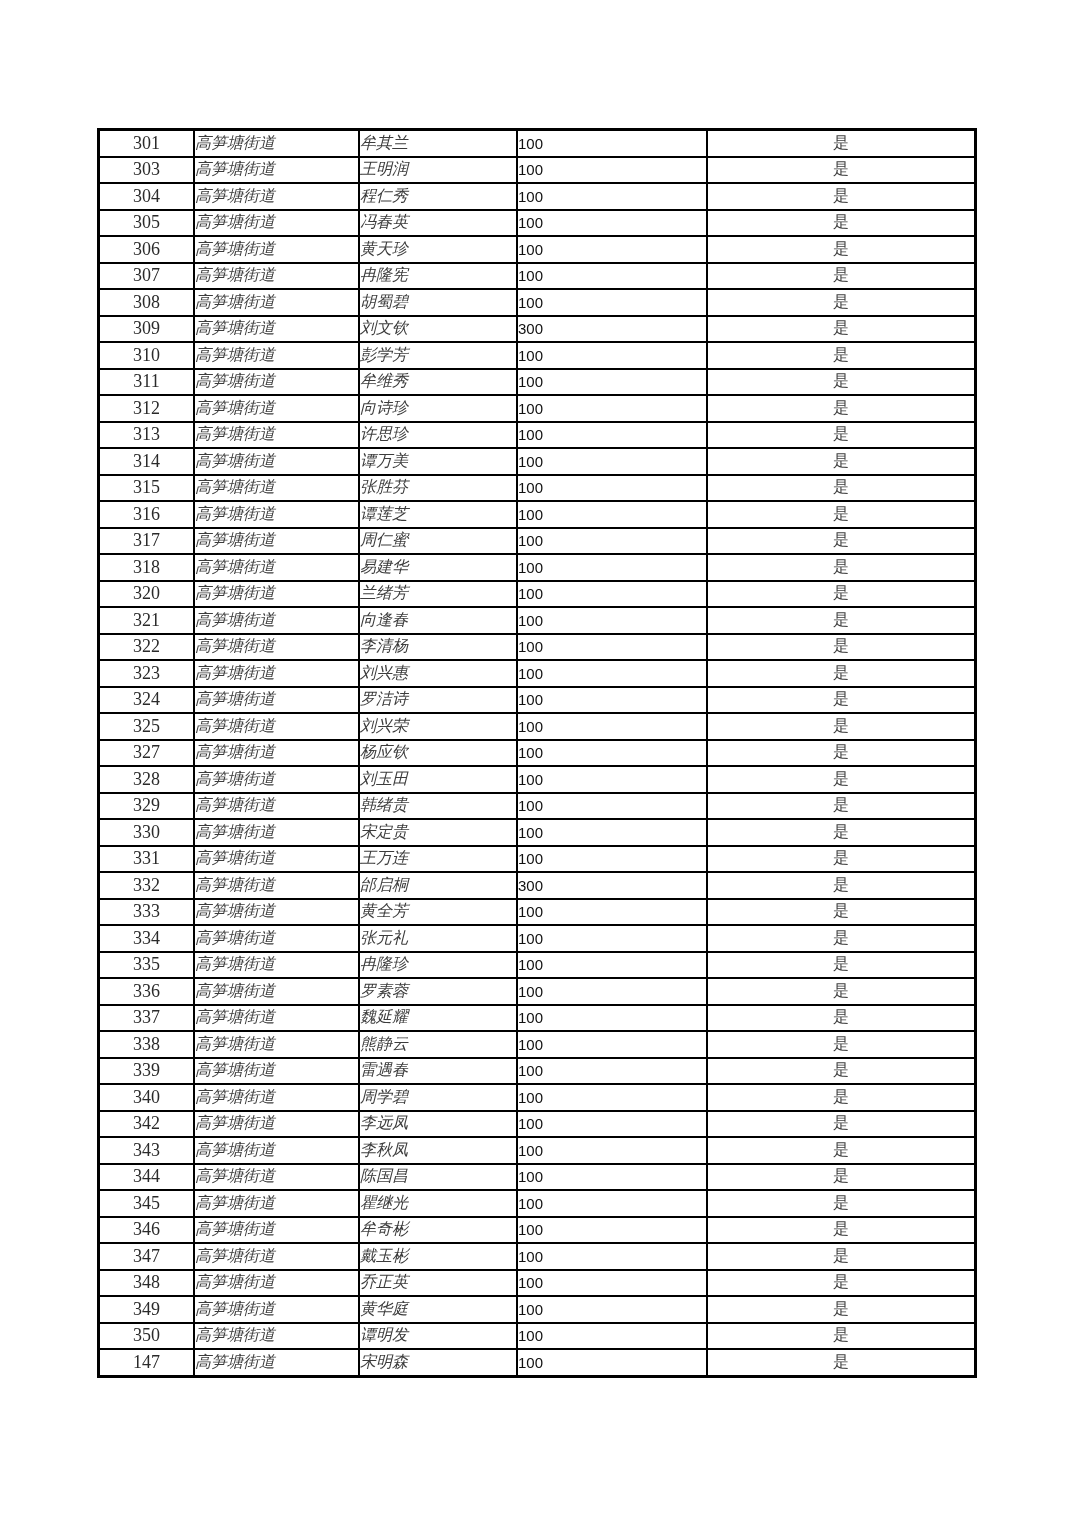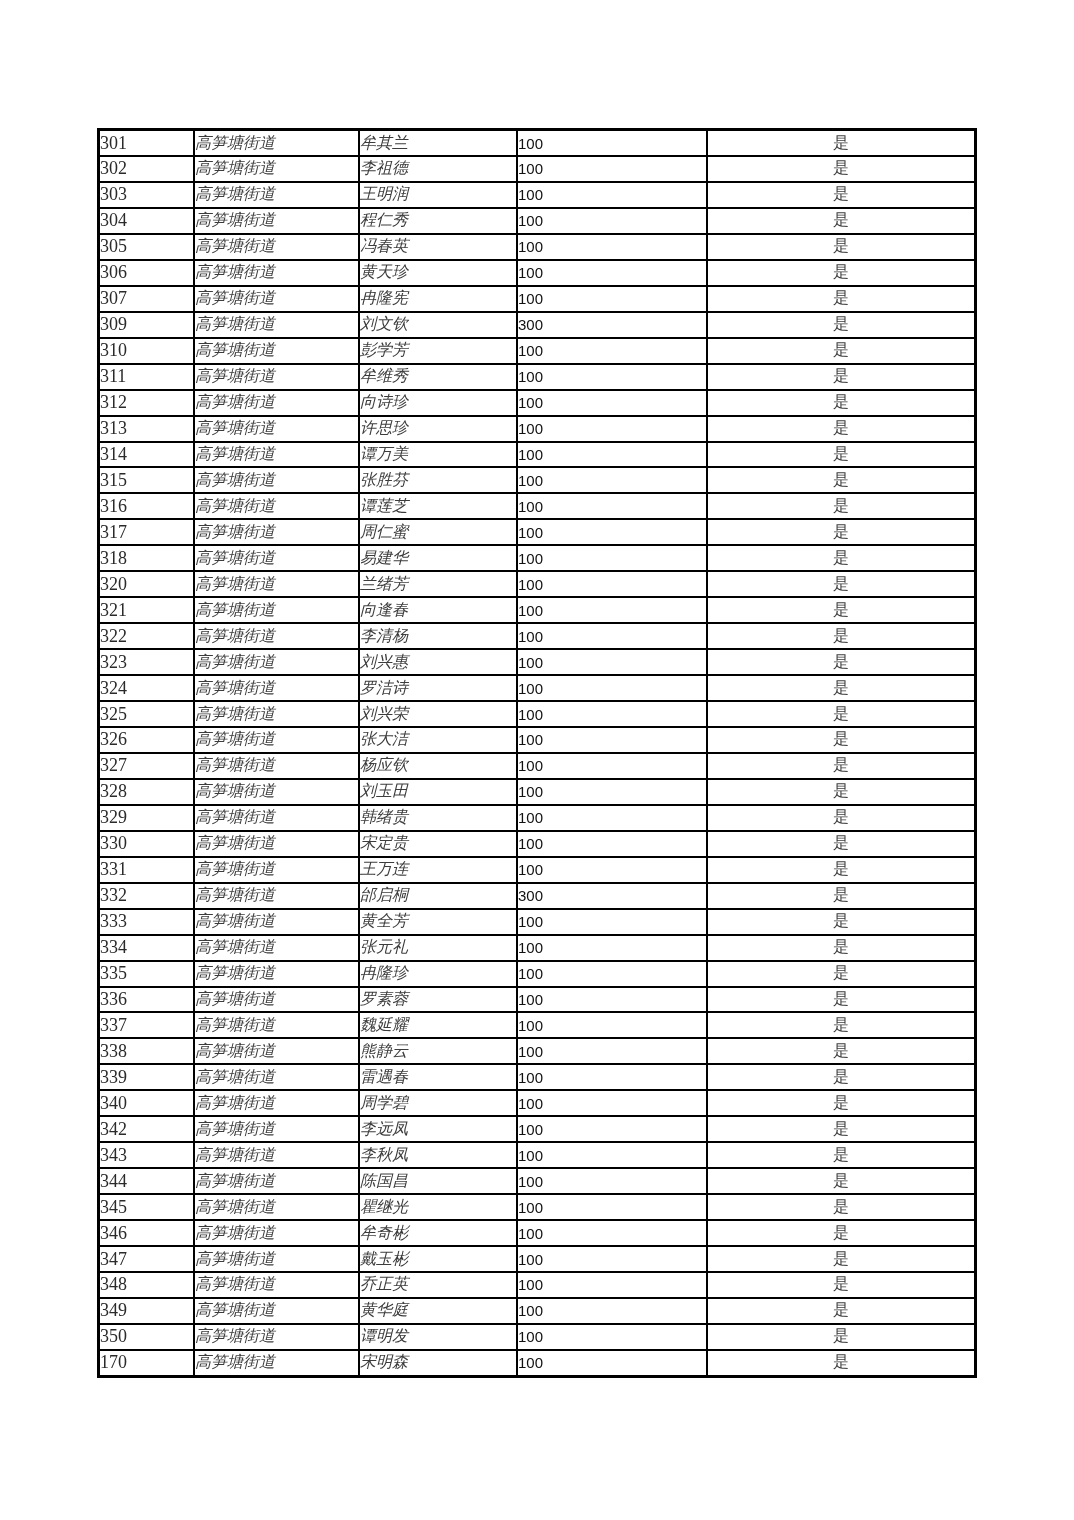--- a/index.html
+++ b/index.html
@@ -27,21 +27,21 @@
   table.roster td {
     border: 2px solid #000000;
     height: 20px;
     padding: 0;
     overflow: hidden;
     white-space: nowrap;
     vertical-align: middle;
   }
   td.c-no {
     width: 93px;
-    text-align: left;
+    text-align: center;
     font-family: "Liberation Serif", "DejaVu Serif", serif;
     font-size: 18px;
     color: #2a2a2a;
   }
   td.c-street, td.c-name {
     text-align: left;
     padding-left: 5px;
     font-family: "DejaVu Serif", "Liberation Serif", serif;
     font-size: 16px;
     color: #3c3c3c;
@@ -72,27 +72,20 @@
   <table class="roster">
     <tbody>
         <tr>
     <td class="c-no">301</td>
     <td class="c-street">高笋塘街道</td>
     <td class="c-name">牟其兰</td>
     <td class="c-amount">100</td>
     <td class="c-yes">是</td>
   </tr>
         <tr>
-    <td class="c-no">302</td>
-    <td class="c-street">高笋塘街道</td>
-    <td class="c-name">李祖德</td>
-    <td class="c-amount">100</td>
-    <td class="c-yes">是</td>
-  </tr>
-        <tr>
     <td class="c-no">303</td>
     <td class="c-street">高笋塘街道</td>
     <td class="c-name">王明润</td>
     <td class="c-amount">100</td>
     <td class="c-yes">是</td>
   </tr>
         <tr>
     <td class="c-no">304</td>
     <td class="c-street">高笋塘街道</td>
     <td class="c-name">程仁秀</td>
@@ -110,20 +103,27 @@
     <td class="c-no">306</td>
     <td class="c-street">高笋塘街道</td>
     <td class="c-name">黄天珍</td>
     <td class="c-amount">100</td>
     <td class="c-yes">是</td>
   </tr>
         <tr>
     <td class="c-no">307</td>
     <td class="c-street">高笋塘街道</td>
     <td class="c-name">冉隆宪</td>
+    <td class="c-amount">100</td>
+    <td class="c-yes">是</td>
+  </tr>
+        <tr>
+    <td class="c-no">308</td>
+    <td class="c-street">高笋塘街道</td>
+    <td class="c-name">胡蜀碧</td>
     <td class="c-amount">100</td>
     <td class="c-yes">是</td>
   </tr>
         <tr>
     <td class="c-no">309</td>
     <td class="c-street">高笋塘街道</td>
     <td class="c-name">刘文钦</td>
     <td class="c-amount">300</td>
     <td class="c-yes">是</td>
   </tr>
@@ -226,27 +226,20 @@
     <td class="c-yes">是</td>
   </tr>
         <tr>
     <td class="c-no">325</td>
     <td class="c-street">高笋塘街道</td>
     <td class="c-name">刘兴荣</td>
     <td class="c-amount">100</td>
     <td class="c-yes">是</td>
   </tr>
         <tr>
-    <td class="c-no">326</td>
-    <td class="c-street">高笋塘街道</td>
-    <td class="c-name">张大洁</td>
-    <td class="c-amount">100</td>
-    <td class="c-yes">是</td>
-  </tr>
-        <tr>
     <td class="c-no">327</td>
     <td class="c-street">高笋塘街道</td>
     <td class="c-name">杨应钦</td>
     <td class="c-amount">100</td>
     <td class="c-yes">是</td>
   </tr>
         <tr>
     <td class="c-no">328</td>
     <td class="c-street">高笋塘街道</td>
     <td class="c-name">刘玉田</td>
@@ -394,21 +387,21 @@
     <td class="c-yes">是</td>
   </tr>
         <tr>
     <td class="c-no">350</td>
     <td class="c-street">高笋塘街道</td>
     <td class="c-name">谭明发</td>
     <td class="c-amount">100</td>
     <td class="c-yes">是</td>
   </tr>
         <tr>
-    <td class="c-no">170</td>
+    <td class="c-no">147</td>
     <td class="c-street">高笋塘街道</td>
     <td class="c-name">宋明森</td>
     <td class="c-amount">100</td>
     <td class="c-yes">是</td>
   </tr>
       </tbody>
   </table>
 </div>
 
 </body></html>

